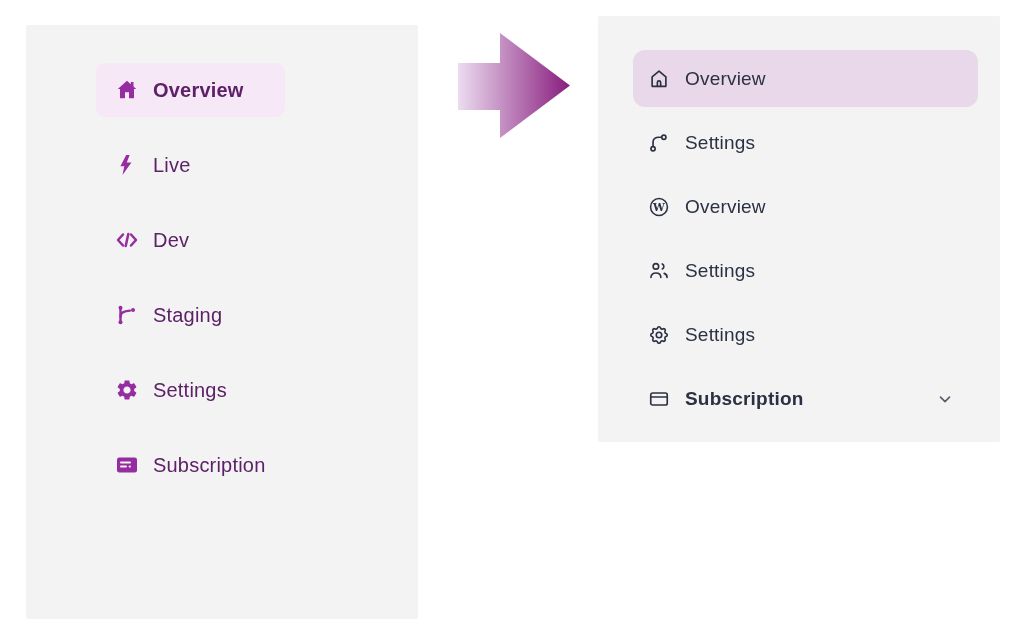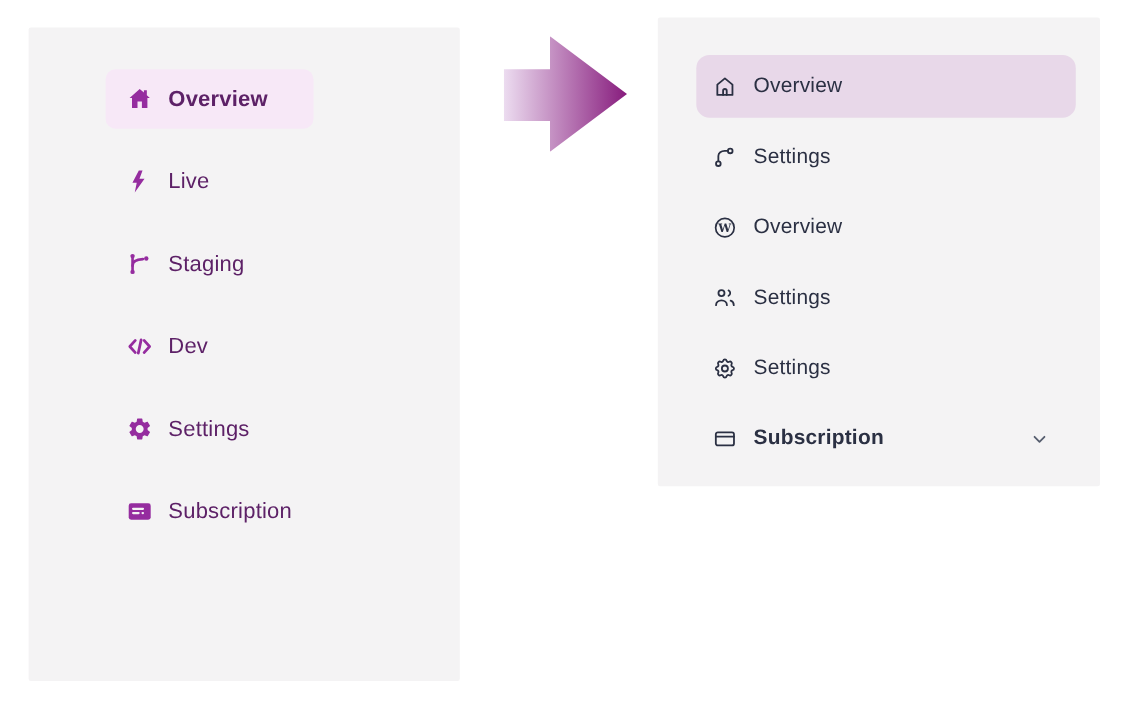--- a/index.html
+++ b/index.html
@@ -49,41 +49,41 @@
       <span class="label" data-name="sidebar-item-label">Overview</span>
     </div>
     <div class="nav-item" data-name="sidebar-item-live">
       <span class="icon" data-name="bolt-icon">
         <svg viewBox="0 0 24 24" fill="currentColor">
           <path d="M11.2 2 5.4 13.2h3.9L7.5 22l8.9-12.6h-4.6L14.6 2h-3.4z"></path>
         </svg>
       </span>
       <span class="label" data-name="sidebar-item-label">Live</span>
     </div>
+    <div class="nav-item" data-name="sidebar-item-dev">
+      <span class="icon" data-name="code-icon">
+        <svg viewBox="0 0 24 24" fill="none" stroke="currentColor" stroke-width="2.5" stroke-linecap="round" stroke-linejoin="round">
+          <polyline points="8,6.5 3,12 8,17.5"></polyline>
+          <polyline points="16,6.5 21,12 16,17.5"></polyline>
+          <line x1="13.3" y1="6" x2="10.7" y2="18"></line>
+        </svg>
+      </span>
+      <span class="label" data-name="sidebar-item-label">Dev</span>
+    </div>
     <div class="nav-item" data-name="sidebar-item-staging">
       <span class="icon" data-name="git-branch-icon">
         <svg viewBox="0 0 24 24" fill="none" stroke="currentColor" stroke-width="2.4" stroke-linecap="round">
           <circle cx="5.5" cy="4.8" r="2" fill="currentColor" stroke="none"></circle>
           <circle cx="5.5" cy="19.2" r="2" fill="currentColor" stroke="none"></circle>
           <circle cx="18" cy="7" r="2" fill="currentColor" stroke="none"></circle>
           <path d="M5.5 6.5v11"></path>
           <path d="M5.5 13.5c0-3.8 4.6-5.6 9.4-5.9"></path>
         </svg>
       </span>
       <span class="label" data-name="sidebar-item-label">Staging</span>
-    </div>
-    <div class="nav-item" data-name="sidebar-item-dev">
-      <span class="icon" data-name="code-icon">
-        <svg viewBox="0 0 24 24" fill="none" stroke="currentColor" stroke-width="2.5" stroke-linecap="round" stroke-linejoin="round">
-          <polyline points="8,6.5 3,12 8,17.5"></polyline>
-          <polyline points="16,6.5 21,12 16,17.5"></polyline>
-          <line x1="13.3" y1="6" x2="10.7" y2="18"></line>
-        </svg>
-      </span>
-      <span class="label" data-name="sidebar-item-label">Dev</span>
     </div>
     <div class="nav-item" data-name="sidebar-item-settings">
       <span class="icon" data-name="gear-icon">
         <svg viewBox="0 0 24 24" fill="currentColor">
           <path d="M19.14 12.94c.04-.3.06-.61.06-.94 0-.32-.02-.64-.07-.94l2.03-1.58c.18-.14.23-.41.12-.61l-1.92-3.32c-.12-.22-.37-.29-.59-.22l-2.39.96c-.5-.38-1.03-.7-1.62-.94l-.36-2.54c-.04-.24-.24-.41-.48-.41h-3.84c-.24 0-.43.17-.47.41l-.36 2.54c-.59.24-1.13.57-1.62.94l-2.39-.96c-.22-.08-.47 0-.59.22L2.74 8.87c-.12.21-.08.47.12.61l2.03 1.58c-.05.3-.09.63-.09.94s.02.64.07.94l-2.03 1.58c-.18.14-.23.41-.12.61l1.92 3.32c.12.22.37.29.59.22l2.39-.96c.5.38 1.03.7 1.62.94l.36 2.54c.05.24.24.41.48.41h3.84c.24 0 .44-.17.47-.41l.36-2.54c.59-.24 1.13-.56 1.62-.94l2.39.96c.22.08.47 0 .59-.22l1.92-3.32c.12-.22.07-.47-.12-.61l-2.01-1.58zM12 15.6c-1.98 0-3.6-1.62-3.6-3.6s1.62-3.6 3.6-3.6 3.6 1.62 3.6 3.6-1.62 3.6-3.6 3.6z"></path>
         </svg>
       </span>
       <span class="label" data-name="sidebar-item-label">Settings</span>
     </div>
     <div class="nav-item" data-name="sidebar-item-subscription">

